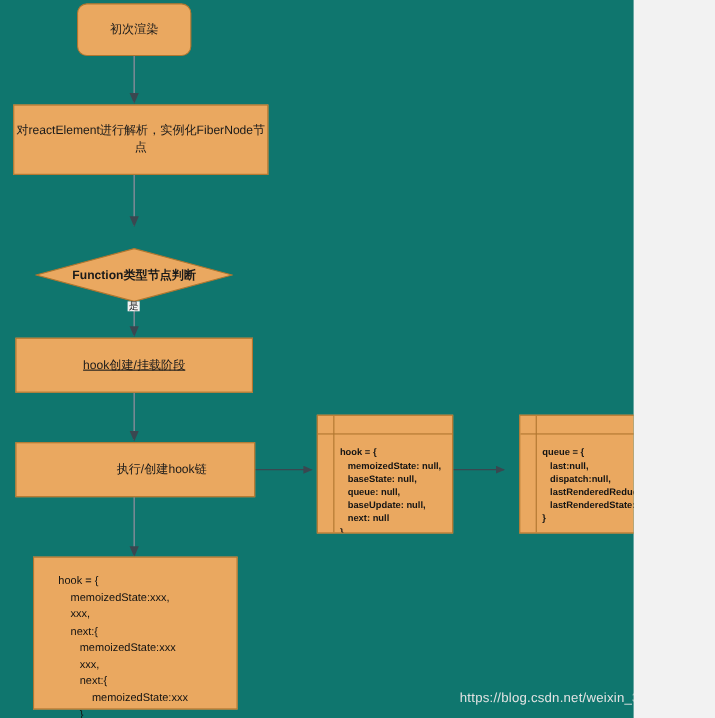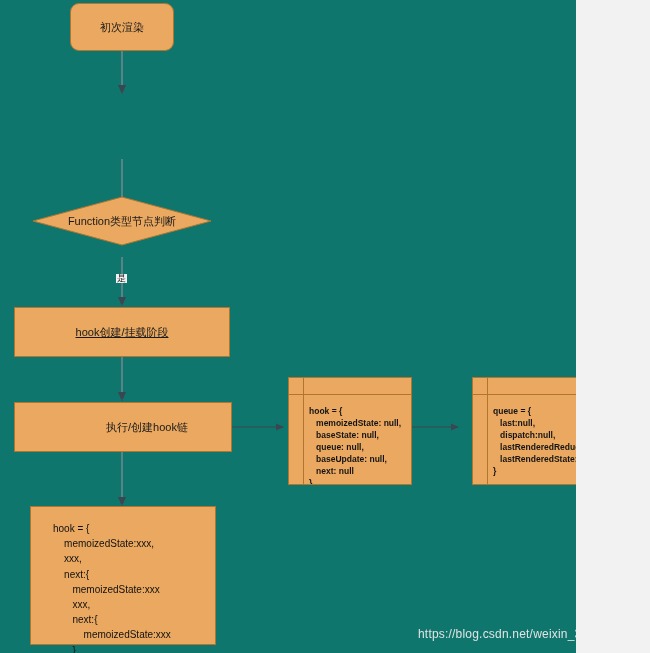--- a/index.html
+++ b/index.html
@@ -147,22 +147,25 @@
 
     <line x1="232" y1="427" x2="283" y2="427" stroke="#3a4750" stroke-width="1.2" marker-end="url(#arrowhead)"></line>
 
     <line x1="412" y1="427" x2="458" y2="427" stroke="#3a4750" stroke-width="1.2" marker-end="url(#arrowhead)"></line>
   </svg>
 
   <div class="node rounded" style="left:70px; top:3px; width:104px; height:48px;">
     <span>初次渲染</span>
   </div>
 
-
-  <div class="diamond-wrap" style="left:32px; top:196px; width:180px; height:50px;">
+  <div class="node" style="left:12px; top:95px; width:232px; height:64px;">
+    <span>对reactElement进行解析，实例化FiberNode节点</span>
+  </div>
+
+  <div class="diamond-wrap" style="left:32px; top:225px; width:180px; height:50px;font-weight:bold;">
     <svg width="180" height="50" viewBox="0 0 180 50">
       <polygon points="90,1 179,25 90,49 1,25" fill="#eaa860" stroke="#b0762f" stroke-width="1"></polygon>
     </svg>
     <div class="diamond-label">Function类型节点判断</div>
   </div>
 
   <div class="edge-label" style="left:116px; top:274px;">是</div>
 
   <div class="node" style="left:14px; top:307px; width:216px; height:50px;text-decoration:underline;">
     <span>hook创建/挂载阶段</span>

